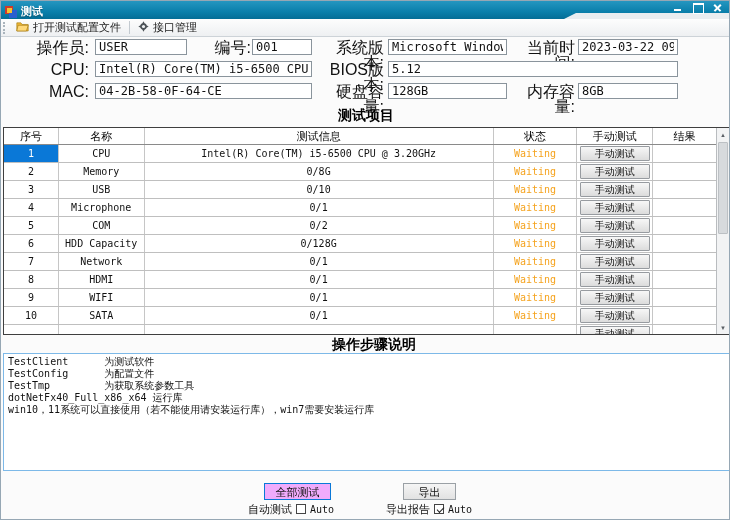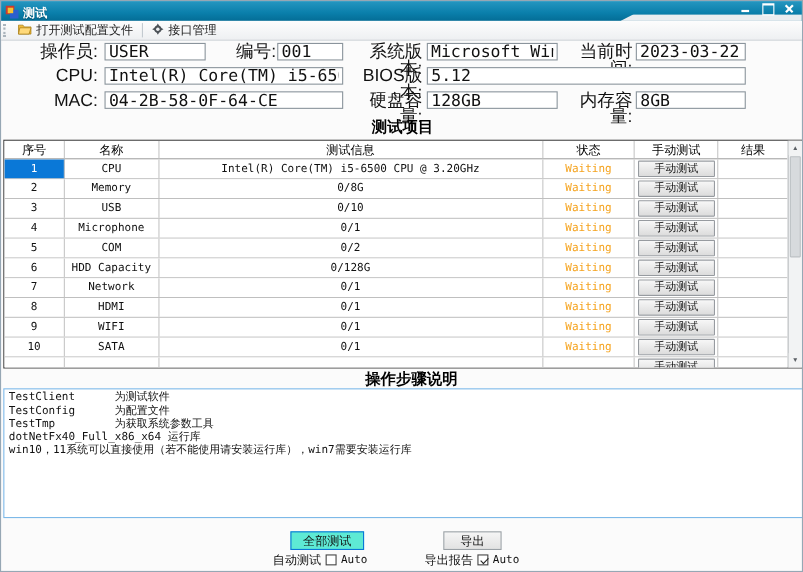--- a/index.html
+++ b/index.html
@@ -26,21 +26,21 @@
     background:linear-gradient(#fdfdfd,#eef0f2); border-bottom:1px solid #cdd3d8;
     display:flex; align-items:center; font-size:11px; color:#222; }
   .grip { width:4px; height:12px; margin:0 4px 0 2px; border-left:2px dotted #aab4bc; }
   .tool-item { display:flex; align-items:center; gap:4px; padding:1px 5px; cursor:default; }
   .tool-sep { width:1px; height:13px; background:#c3cad0; margin:0 3px; }
 
   
   .form-area { position:absolute; left:0; top:38px; width:730px; height:66px; }
   .flabel { position:absolute; height:15px; line-height:15px; font-size:16px; color:#111; text-align:right; }
   .fld { position:absolute; height:16px; border:1px solid #8a949c; background:#fff;
-    font-family:"DejaVu Sans Mono", monospace; font-size:15px; color:#111; padding:0 3px; }
+    font-family:"DejaVu Sans Mono", monospace; font-size:12px; color:#111; padding:0 3px; }
 
   
   .sec-heading { position:absolute; left:0; width:730px; text-align:center;
     font-family:"Liberation Serif","DejaVu Serif",serif; font-size:14px; font-weight:bold; color:#000; }
 
   
   .test-table { position:absolute; left:2px; top:126px; width:727px; height:208px;
     border:1px solid #3f3f3f; background:#fff; display:flex; }
   .table-main { width:714px; display:flex; flex-direction:column; overflow:hidden; }
   .trow { display:flex; height:18px; flex:0 0 18px; border-bottom:1px solid #bfbfbf; background:#fff; }
@@ -65,21 +65,21 @@
   .sb-up { top:0; } .sb-down { bottom:0; }
   .sb-thumb { position:absolute; left:1px; top:14px; width:10px; height:92px; background:#d7dadd; border:1px solid #bcc0c4; border-radius:1px; }
 
   
   .instr-box { position:absolute; left:2px; top:352px; width:727px; height:118px;
     border:1px solid #7db9e8; background:#fff; padding:2px 4px; overflow:hidden; }
   .instr-text { white-space:pre-wrap; font-family:"DejaVu Sans Mono", monospace; font-size:10px; line-height:12px; color:#111; }
 
   
   .btn { position:absolute; top:482px; height:17px; font-size:11px; color:#111; text-align:center; line-height:14px; cursor:default; }
-  .btn-test-all { left:263px; width:67px; background:#5eead4; border:1px solid #0a78d7; }
+  .btn-test-all { left:263px; width:67px; background:#f0abfc; border:1px solid #0a78d7; }
   .btn-export { left:402px; width:53px; background:linear-gradient(#f5f5f5,#e2e2e2); border:1px solid #9aa0a5; }
   .chk-group { position:absolute; top:501px; height:14px; display:flex; align-items:center; gap:4px; font-size:11px; color:#111; }
   .g-auto { left:247px; } .g-report { left:385px; }
   .checkbox { width:10px; height:10px; border:1px solid #444; background:#fff; position:relative; cursor:default; }
   .checkbox.checked::after { content:""; position:absolute; left:1.5px; top:1.5px; width:6px; height:3px;
     border-left:1.6px solid #222; border-bottom:1.6px solid #222; transform:rotate(-45deg); }
   .chk-caption { font-family:"DejaVu Sans Mono", monospace; font-size:10px; }
 </style>
 </head>
 <body>

